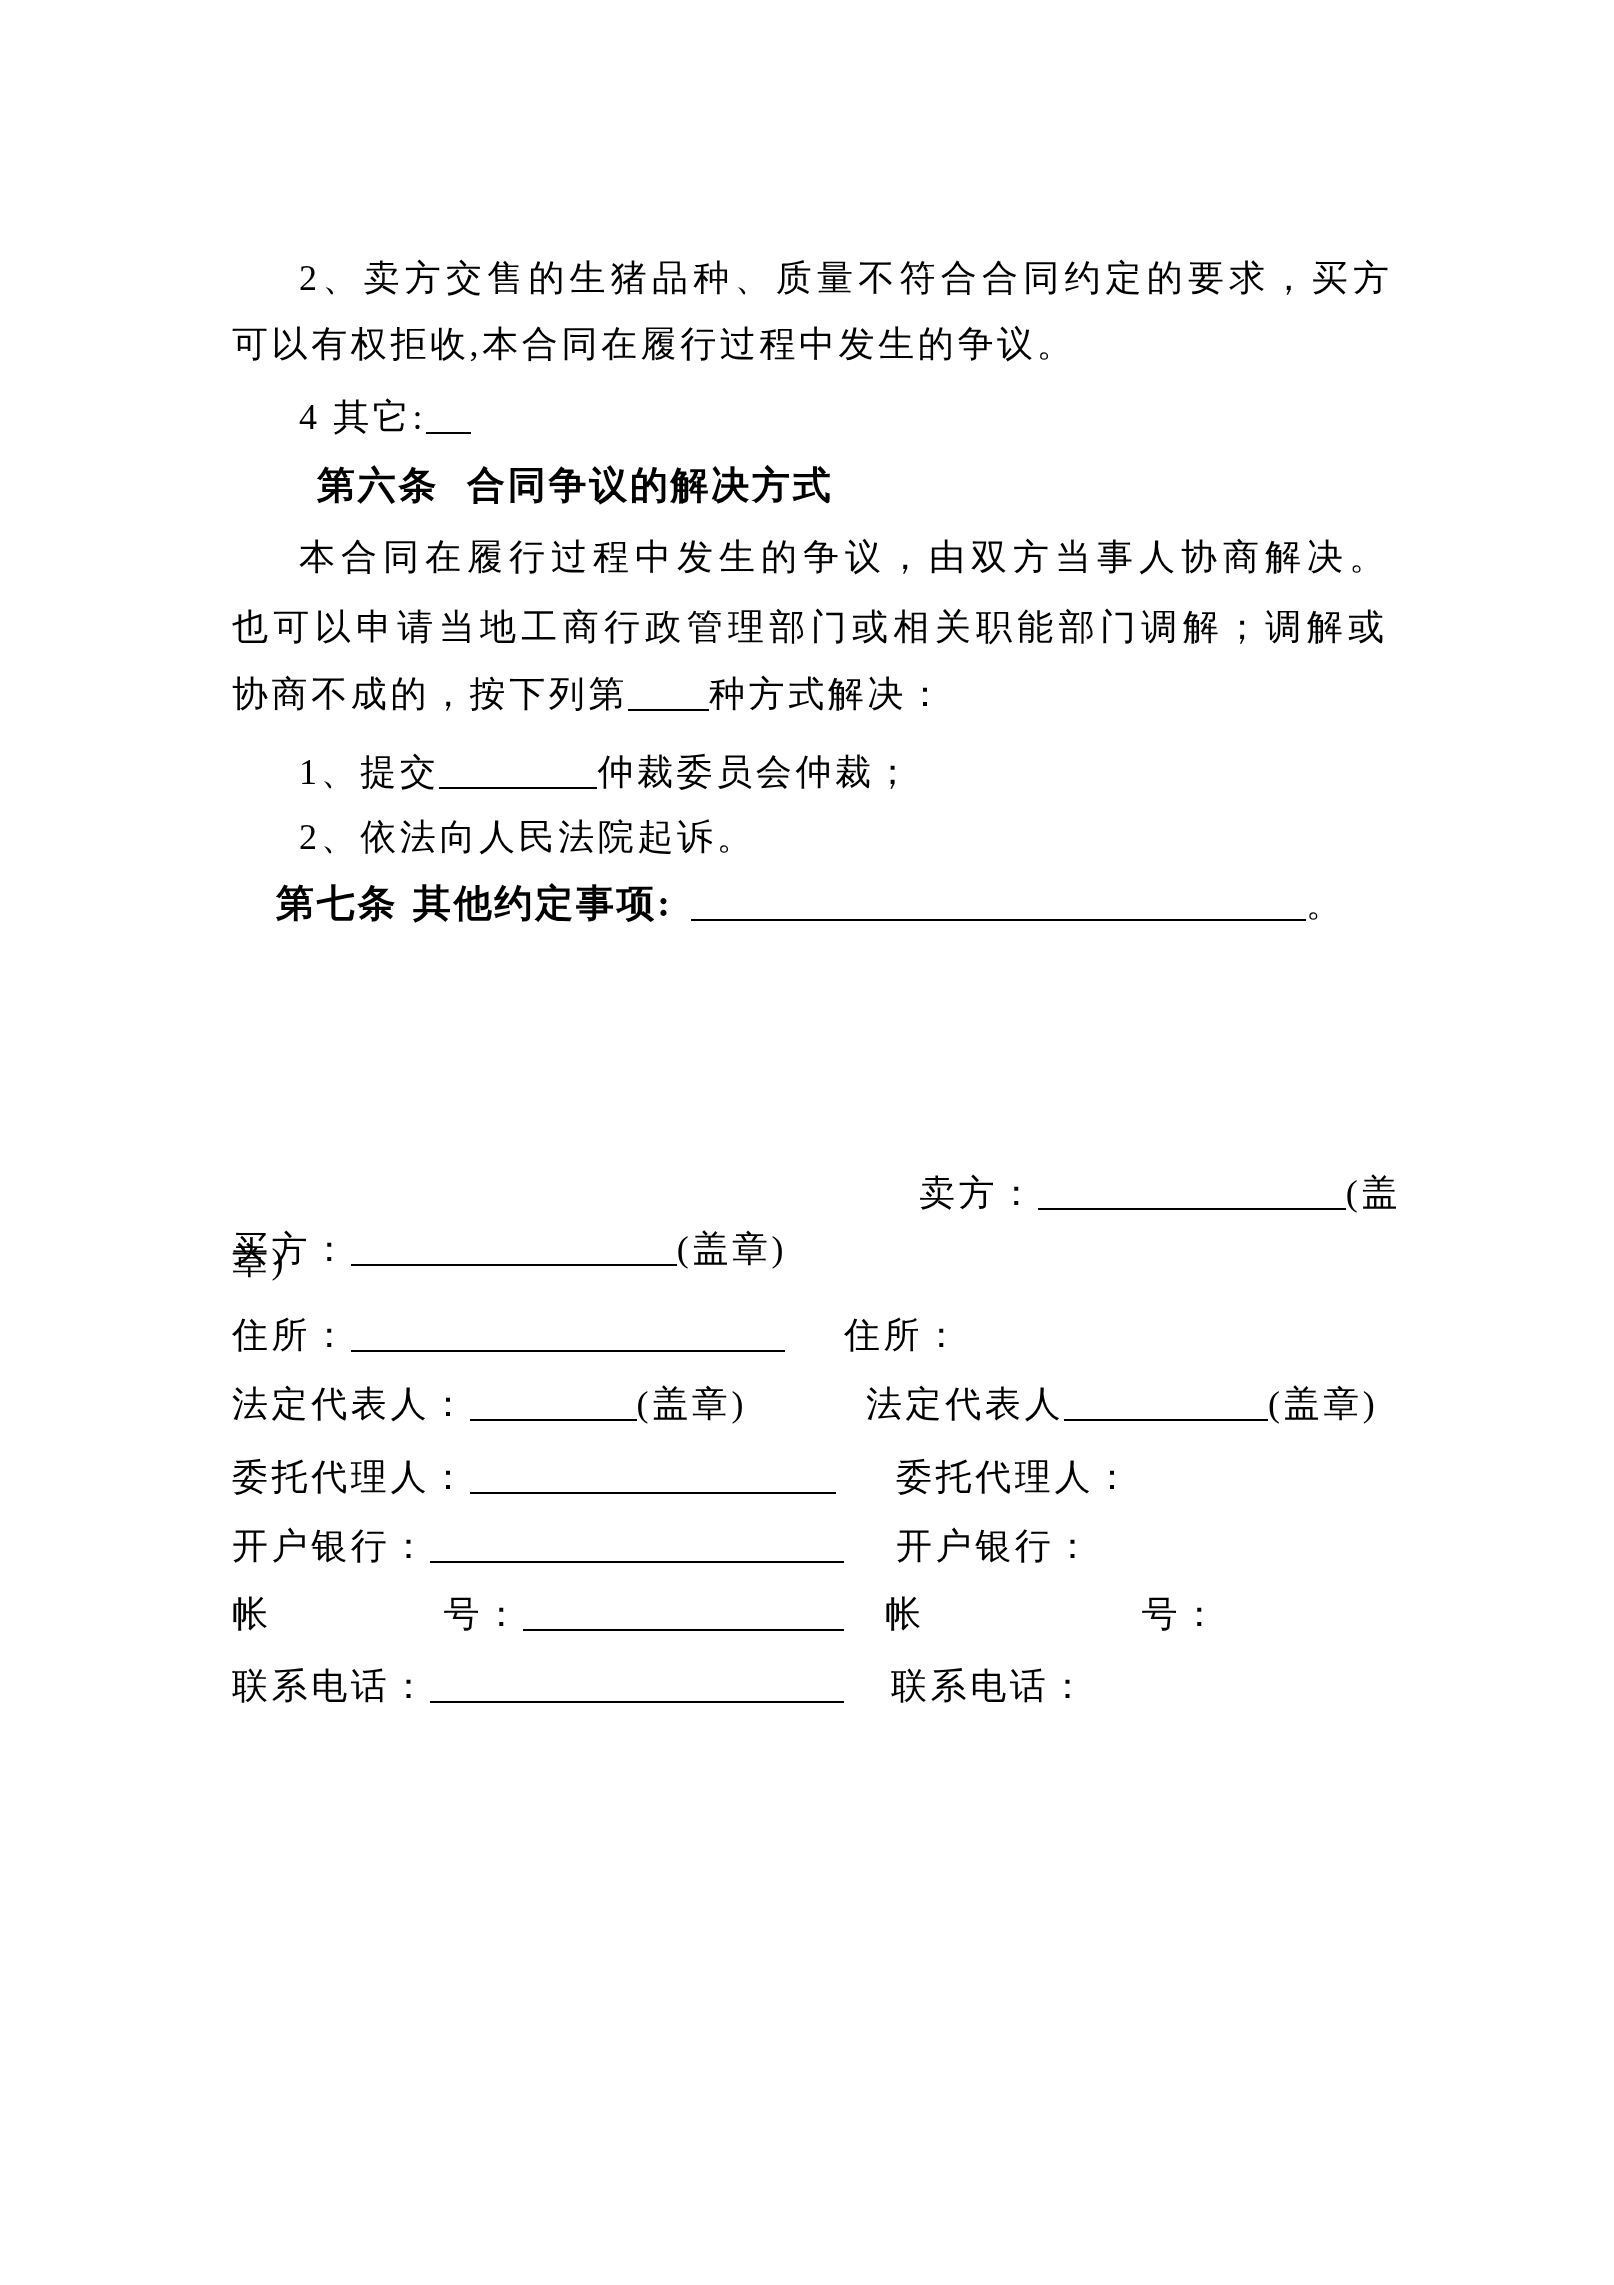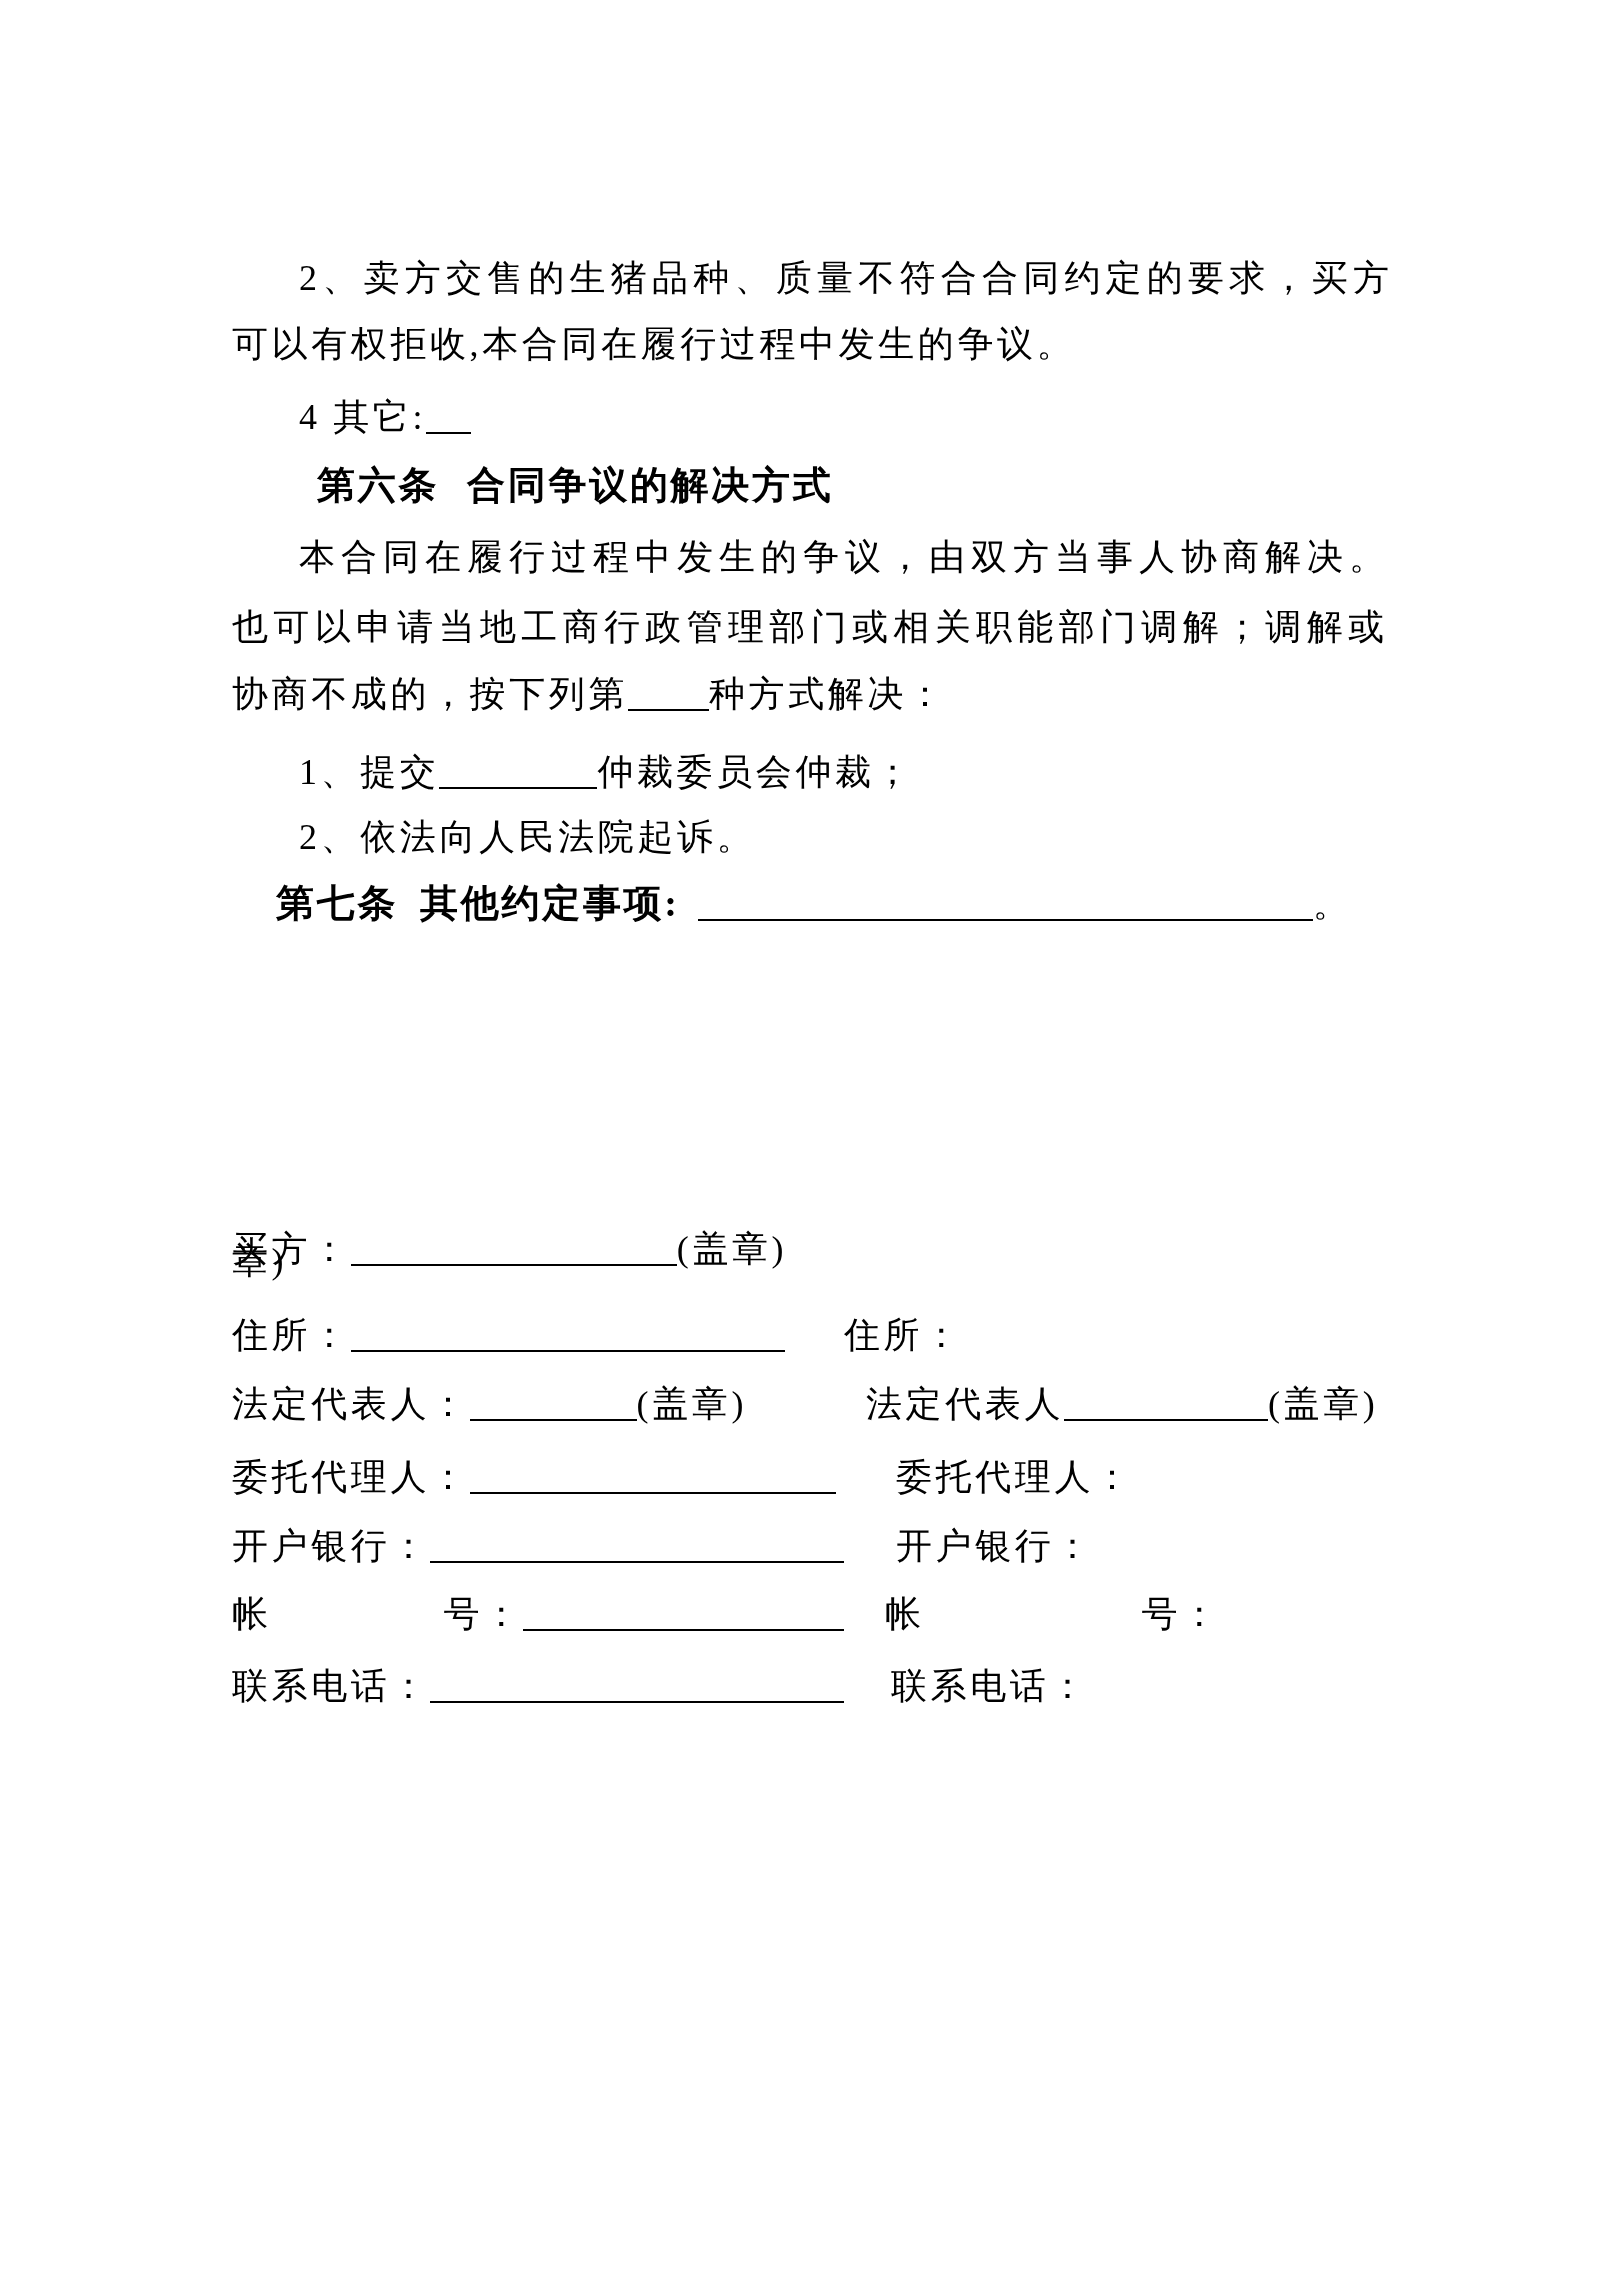--- a/index.html
+++ b/index.html
@@ -62,25 +62,28 @@
   <div class="ln" style="top:673px;left:232px">
     <span>协商不成的，按下列第</span><span class="bl" style="width:81px"></span><span>种方式解决：</span>
   </div>
 
   <div class="ln" style="top:751px;left:299px">
     <span>1、提交</span><span class="bl" style="width:158px"></span><span>仲裁委员会仲裁；</span>
   </div>
   <div class="ln" style="top:816px;left:299px">2、依法向人民法院起诉。</div>
 
   <div class="ln hd" style="top:882px;left:276px">
-    <span>第七条</span><span style="margin-left:22px">其他约定事项:</span><span class="bl" style="width:615px;margin-left:18px"></span><span class="nb">。</span>
+    <span>第七条</span><span style="margin-left:15px">其他约定事项:</span><span class="bl" style="width:615px;margin-left:18px"></span><span class="nb">。</span>
   </div>
 
   <div class="ln" style="top:1228px;left:232px">
     <span>买方：</span><span class="bl" style="width:326px"></span><span>(盖章)</span>
+  </div>
+  <div class="ln" style="top:1172px;left:919px">
+    <span>卖方：</span><span class="bl" style="width:308px"></span><span>(盖</span>
   </div>
 
   <div class="ln" style="top:1240px;left:232px">章)</div>
 
   <div class="ln" style="top:1314px;left:232px">
     <span>住所：</span><span class="bl" style="width:434px"></span>
   </div>
   <div class="ln" style="top:1314px;left:844px">住所：</div>
 
   <div class="ln" style="top:1383px;left:232px">

